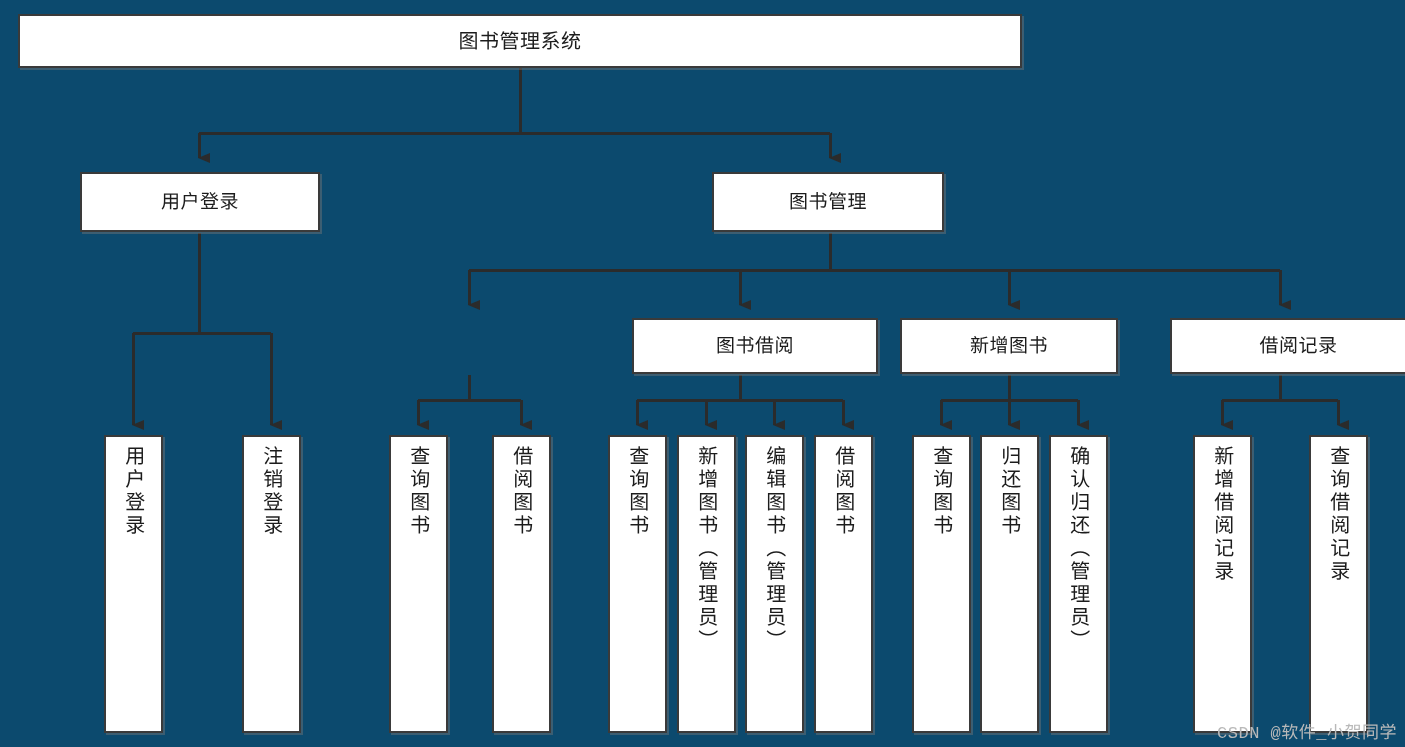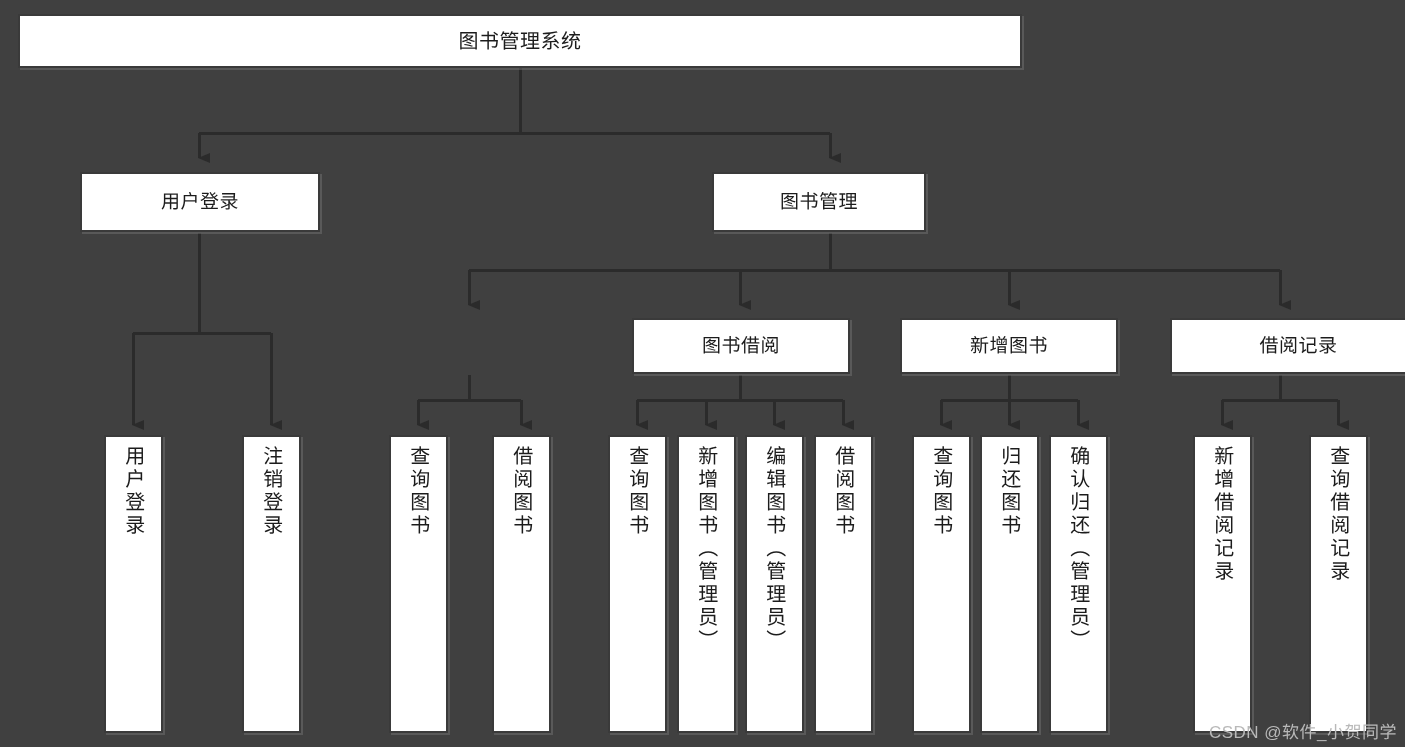--- a/index.html
+++ b/index.html
@@ -5,21 +5,21 @@
 <style>
   html,body{margin:0;padding:0;background:#ffffff;}
   body{
     font-family:"DejaVu Sans","Liberation Sans",sans-serif;
     color:#1f1f1f;
   }
   #canvas{
     position:relative;
     width:1405px;
     height:747px;
-    background:#404040;
+    background:#0c4a6e;
     overflow:hidden;
   }
   
   #wires{
     position:absolute;
     left:0;top:0;
     width:1405px;height:747px;
     pointer-events:none;
   }
   
@@ -61,21 +61,21 @@
   
   #watermark{
     position:absolute;
     right:8px;
     bottom:4px;
     font-size:17px;
     color:#b9b9b9;
     letter-spacing:.5px;
     z-index:5;
     white-space:nowrap;
-    font-family:Liberation Sans, sans-serif;
+    font-family:Liberation Mono, monospace;
     margin-left:40px;
   }
 </style>
 </head>
 <body>
 
 <div id="canvas">
 
   <svg id="wires" viewBox="0 0 1405 747" width="1405" height="747" xmlns="http://www.w3.org/2000/svg">
     <defs>
@@ -127,25 +127,25 @@
     </g>
   </svg>
 
   <div class="node root" style="left:18px;top:14px;width:1004px;height:54px;">
     <span class="label">图书管理系统</span>
   </div>
 
   <div class="node" style="left:80px;top:172px;width:240px;height:60px;">
     <span class="label">用户登录</span>
   </div>
-  <div class="node" style="left:712px;top:172px;width:214px;height:60px;">
+  <div class="node" style="left:712px;top:172px;width:232px;height:60px;">
     <span class="label">图书管理</span>
   </div>
 
-  <div class="node" style="left:632px;top:318px;width:218px;height:56px;">
+  <div class="node" style="left:632px;top:318px;width:246px;height:56px;">
     <span class="label">图书借阅</span>
   </div>
   <div class="node" style="left:900px;top:318px;width:218px;height:56px;">
     <span class="label">新增图书</span>
   </div>
   <div class="node" style="left:1170px;top:318px;width:257px;height:56px;">
     <span class="label">借阅记录</span>
   </div>
 
   <div class="node leaf" style="left:104px;top:435px;width:59px;height:298px;">

